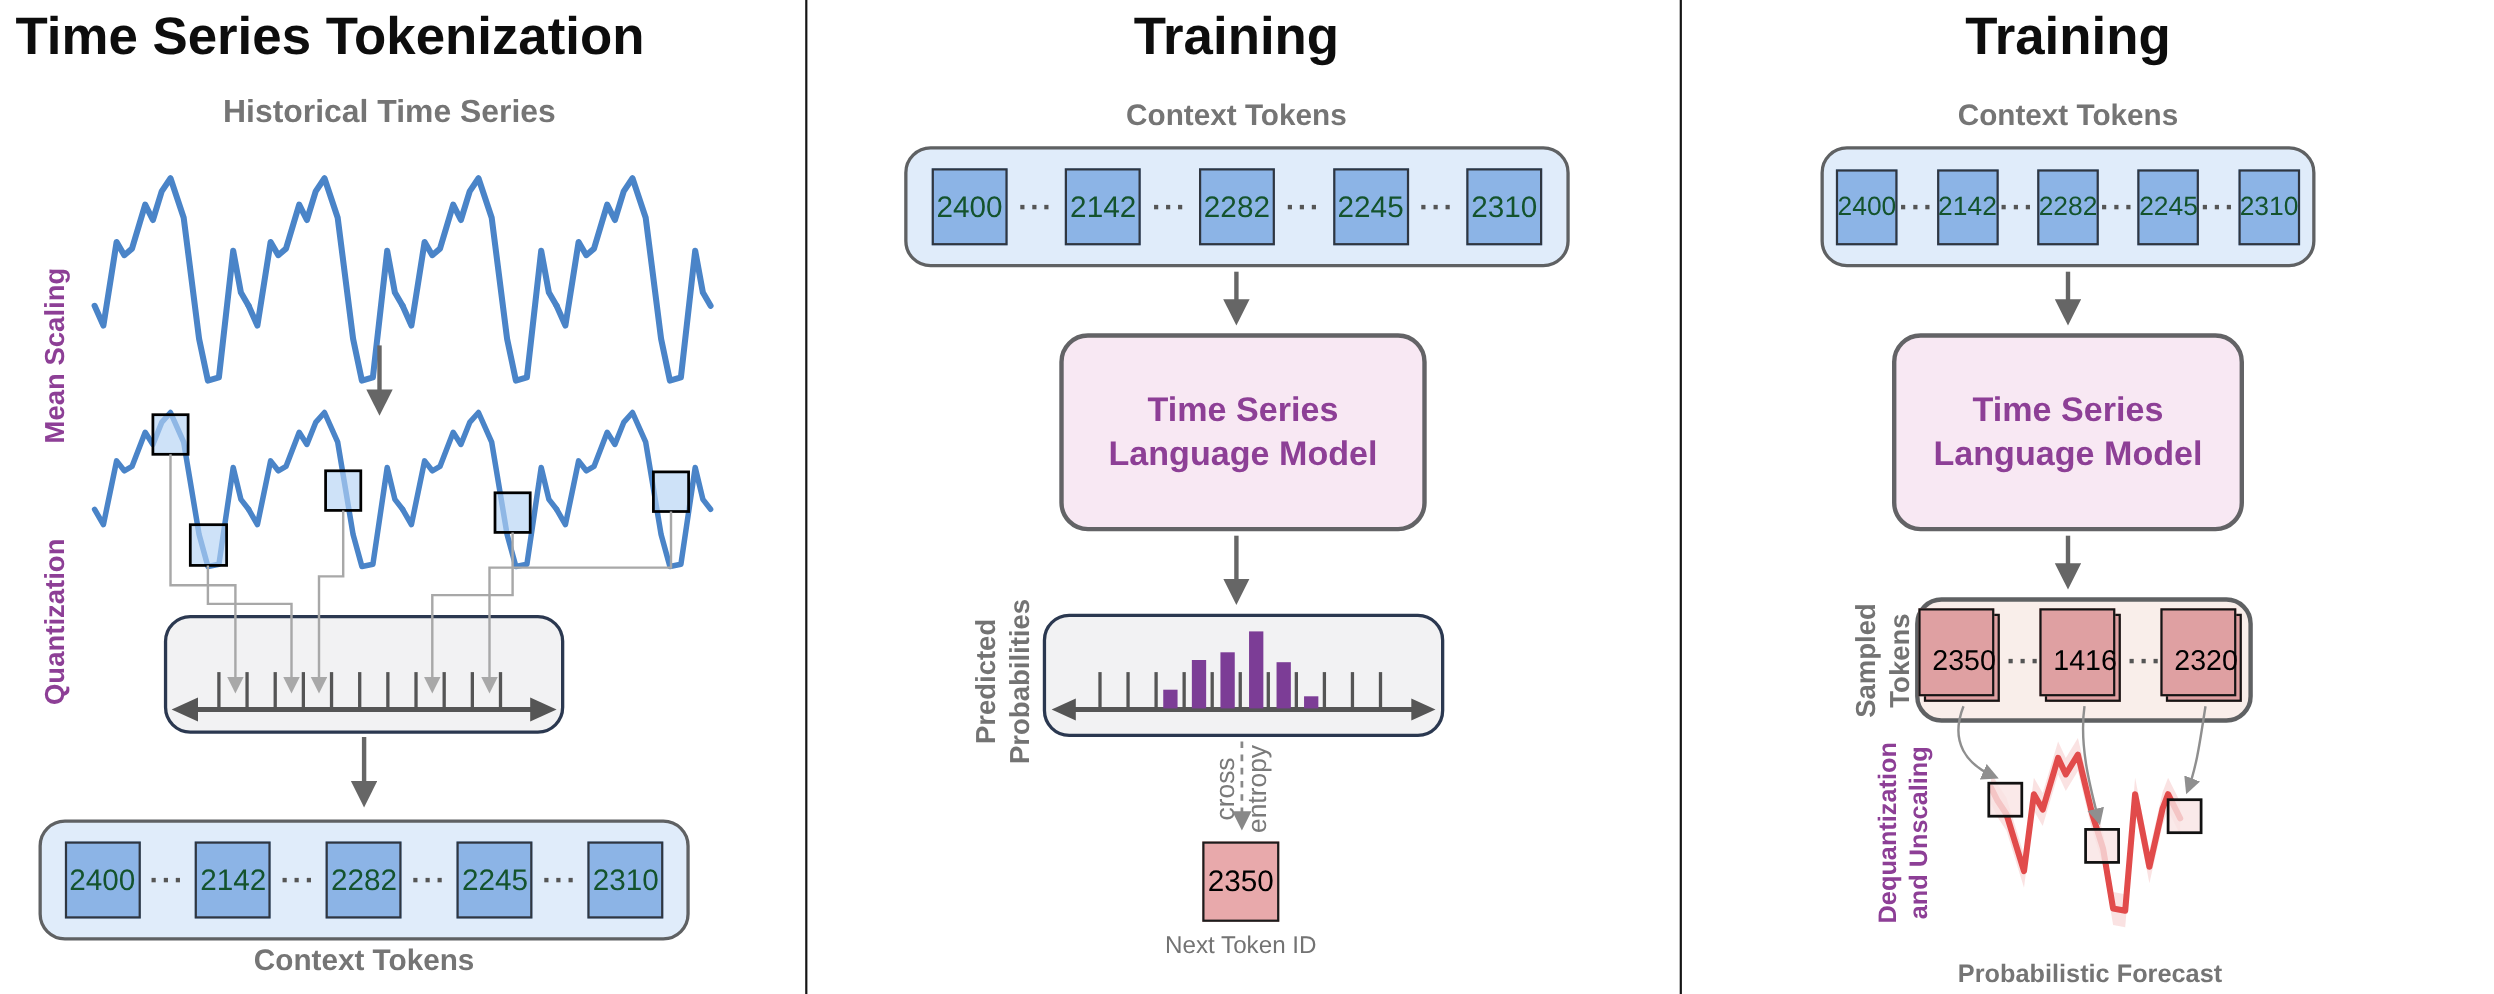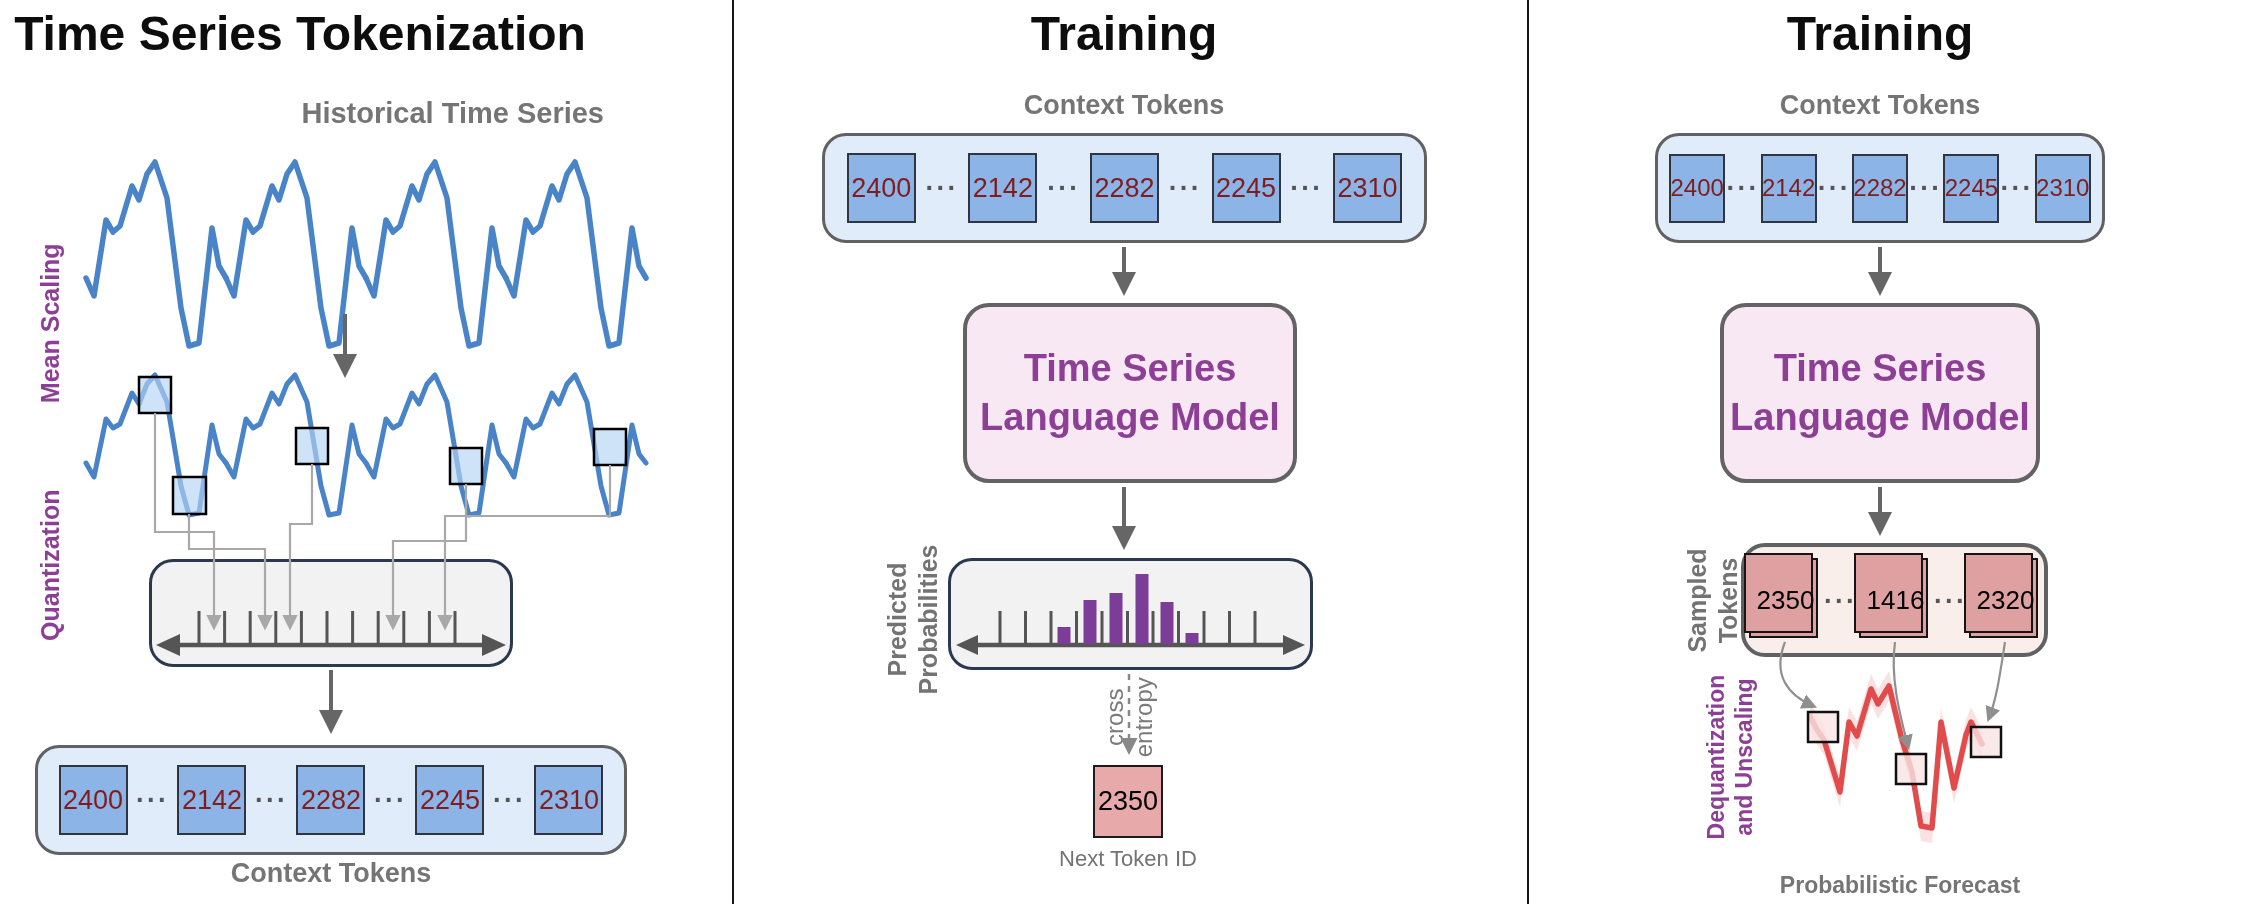--- a/index.html
+++ b/index.html
@@ -17,29 +17,29 @@
   .vlabel.purple { color:#8d3f96; }
   .vlabel.gray { color:#737373; }
   .vlabel.thin { font-weight:normal; color:#7a7a7a; }
 
   .token-container {
     position:absolute; background:#e0ecfa; border:3px solid #5f6163; border-radius:24px;
     display:flex; align-items:center; justify-content:space-evenly; padding:0 12px;
   }
   .token {
     width:69px; height:70px; background:#8cb4e6; border:2px solid #2f3640;
-    display:flex; align-items:center; justify-content:center; font-size:27px; color:#7f1d1d;text-align:center;
+    display:flex; align-items:center; justify-content:center; font-size:27px; color:#14532d;text-align:center;
   }
   .token.sm { width:56px; height:69px; font-size:24px; }
   .dots { color:#555; font-size:27px; font-weight:bold; letter-spacing:2px; }
 
   .model-box {
     position:absolute; background:#f8e8f3; border:4px solid #636366; border-radius:26px;
     display:flex; flex-direction:column; align-items:center; justify-content:center;
-    font-size:38px; font-weight:bold; color:#8d3f96; line-height:1.3; text-align:center;
+    font-size:31px; font-weight:bold; color:#8d3f96; line-height:1.3; text-align:center;
   }
   .gbox { position:absolute; background:#f2f2f3; border:3px solid #2b3850; border-radius:24px; }
 
   .loss-token {
     position:absolute; width:70px; height:73px; background:#e8a9ab; border:2px solid #1c1c1c;
     display:flex; align-items:center; justify-content:center; font-size:27px; color:#000;
   }
 
   .sampled-container { position:absolute; background:#f9eeea; border:4px solid #5f6163; border-radius:24px; }
   .card {
@@ -57,21 +57,21 @@
   svg.overlay { position:absolute; left:0; top:0; pointer-events:none; }
 </style>
 </head>
 <body>
 
 <div class="stage">
 
   <section>
     <div class="panel-title" style="left:0px; top:6px; width:600px;">Time Series Tokenization</div>
 
-    <div class="gray-label" style="left:104px; top:97px; width:500px; font-size:29px;text-align:right;">Historical Time Series</div>
+    <div class="gray-label" style="left:104px; top:86px; width:500px; font-size:29px;">Historical Time Series</div>
 
     <div class="vlabel purple" style="left:-90px; top:308px; width:280px; font-size:25px;">Mean Scaling</div>
 
     <div class="vlabel purple" style="left:-80px; top:550px; width:260px; font-size:25px;">Quantization</div>
 
     <div class="gbox" style="left:149px; top:559px; width:364px; height:108px;"></div>
 
     <div class="token-container" style="left:35px; top:745px; width:592px; height:110px;">
       <div class="token">2400</div>
       <span class="dots">···</span>

